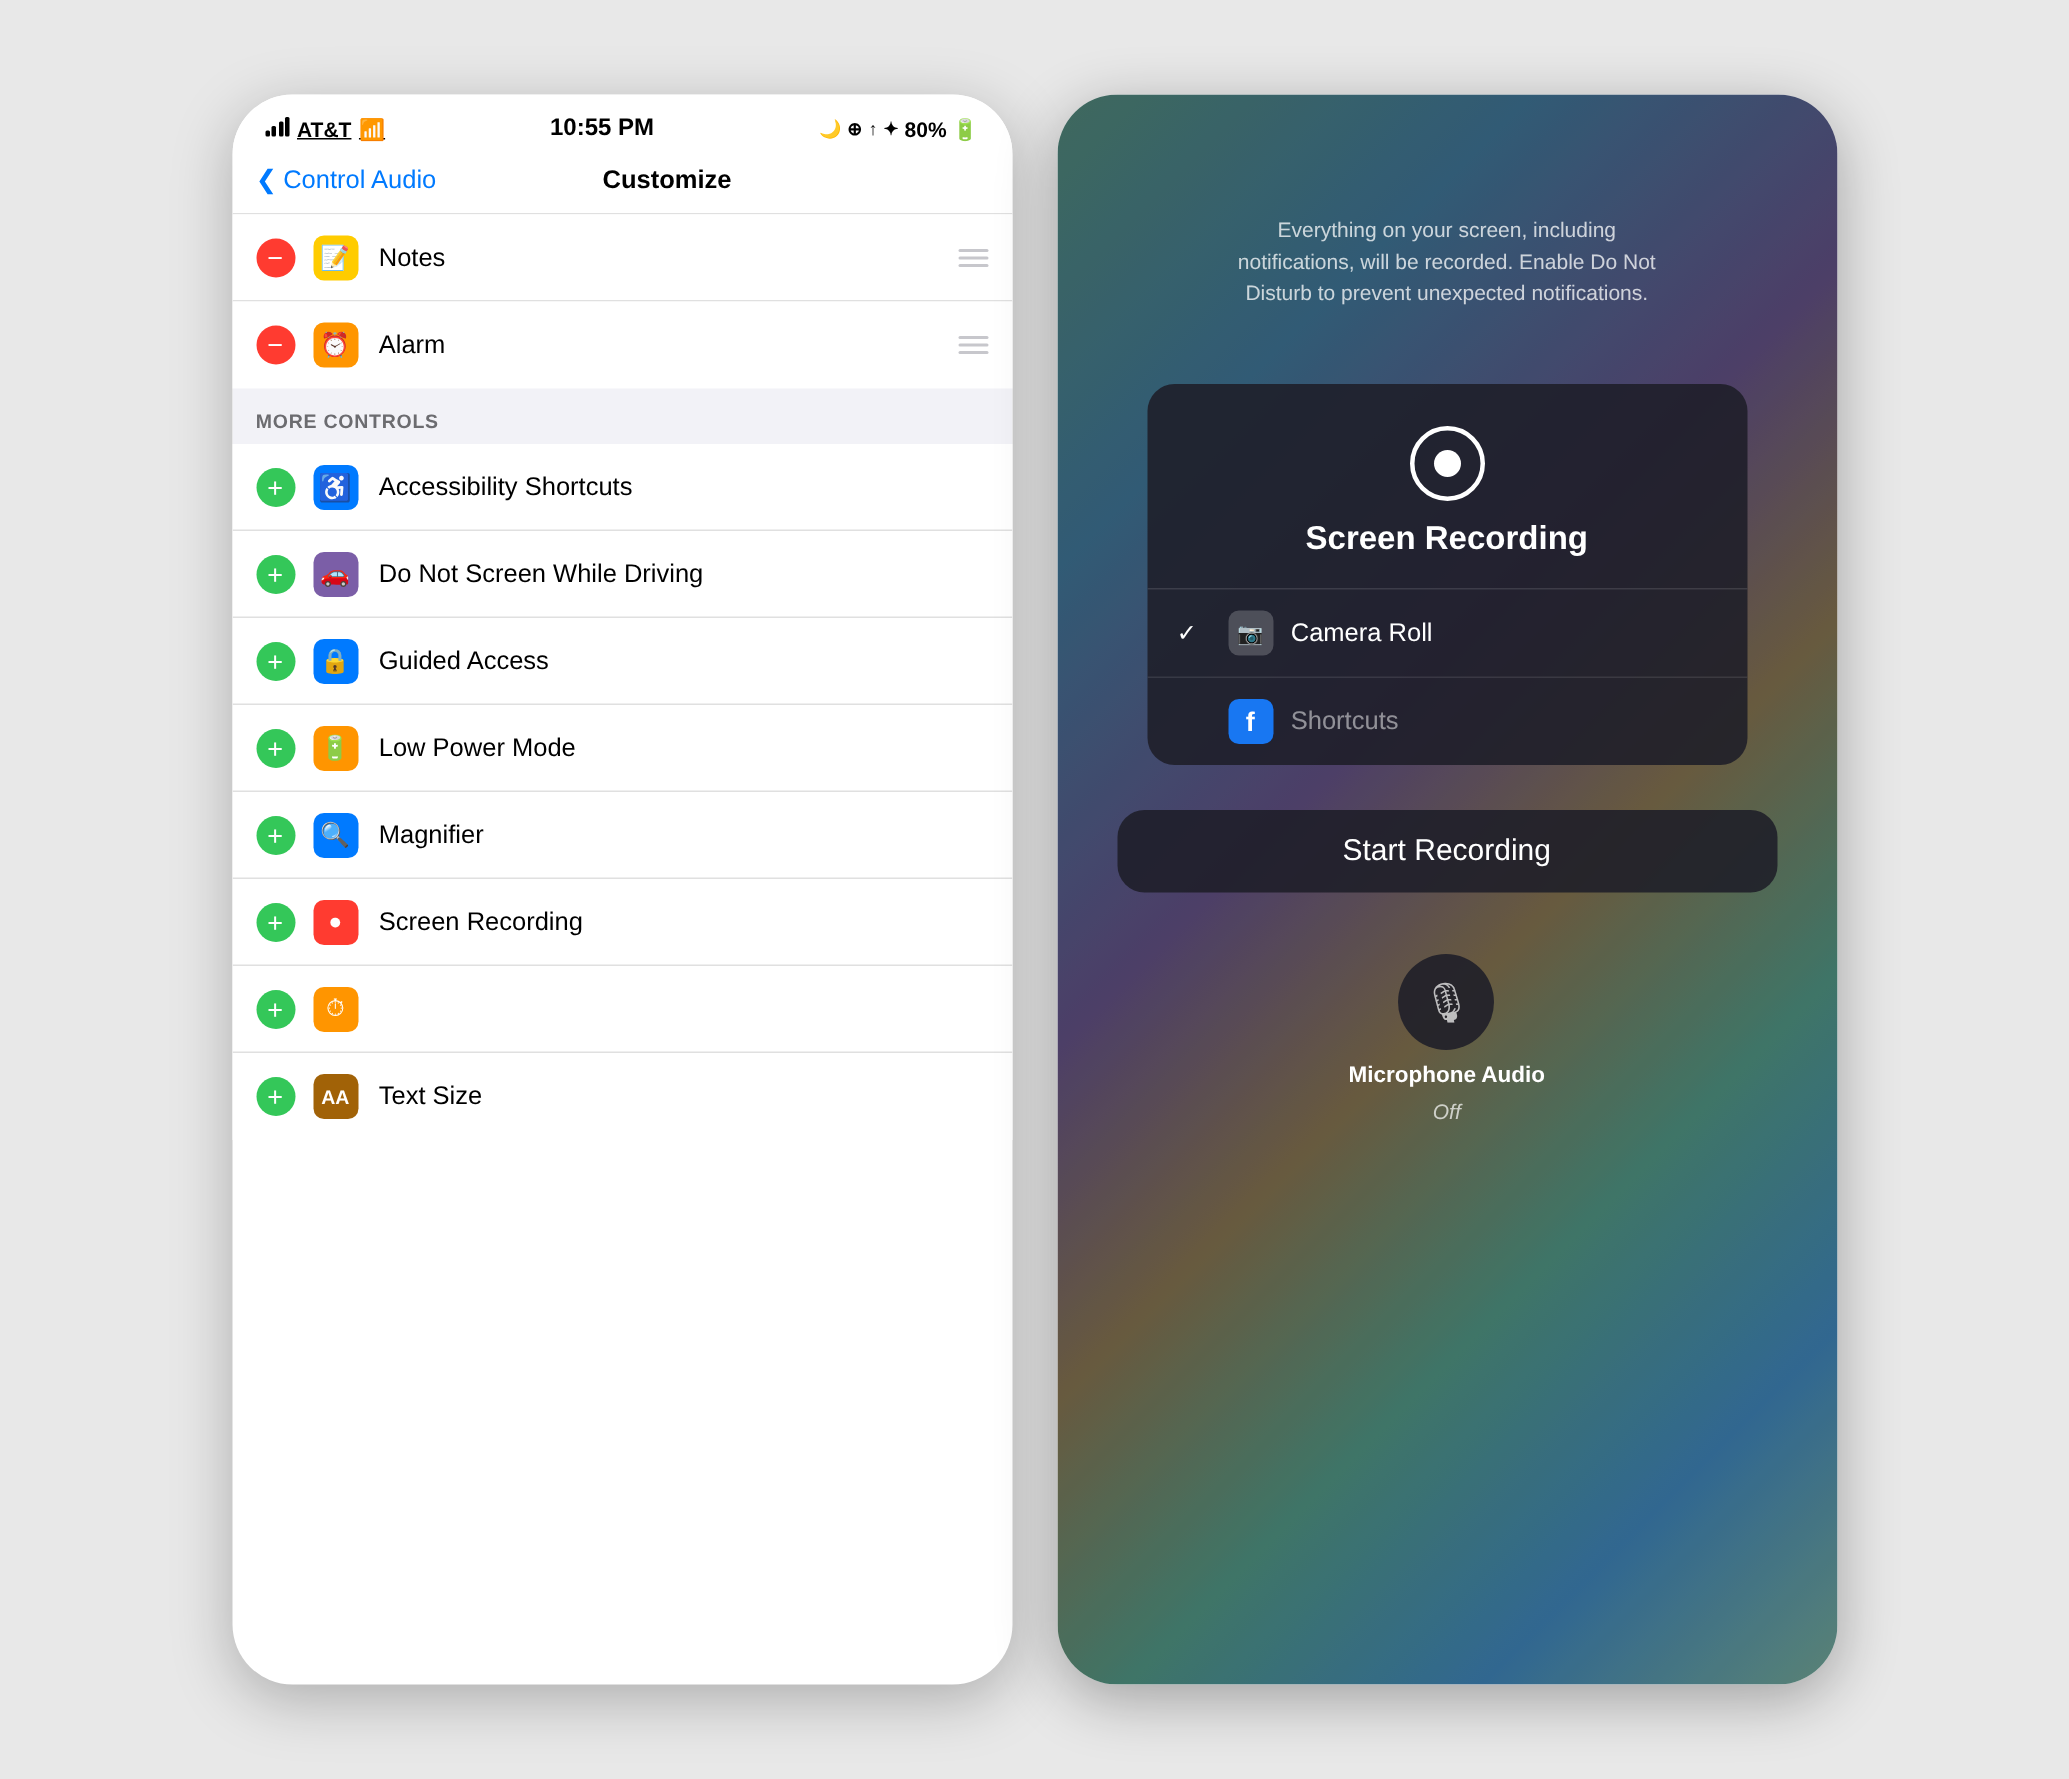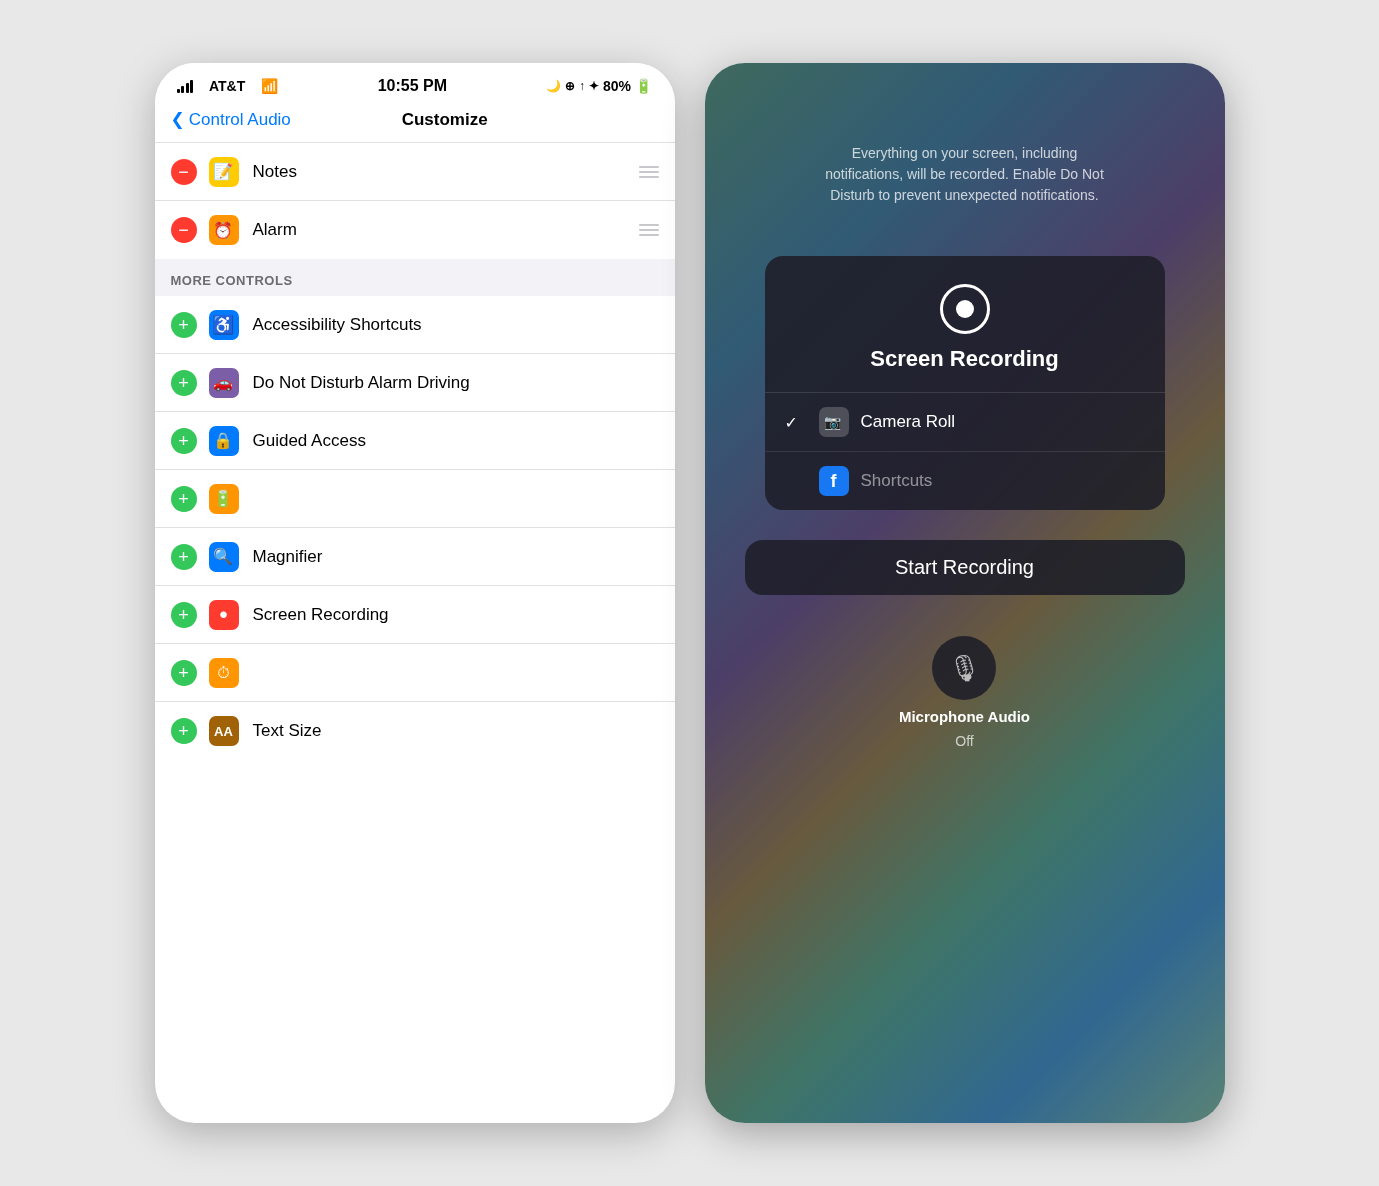--- a/index.html
+++ b/index.html
@@ -28,21 +28,21 @@
 
     .status-bar {
       background: #fff;
       display: flex;
       align-items: center;
       justify-content: space-between;
       padding: 14px 22px 8px;
       font-size: 14px;
       font-weight: 600;
     }
-    .status-left { display: flex; align-items: center; gap: 16px; }
+    .status-left { display: flex; align-items: flex-start; gap: 5px; text-decoration: underline; }
     .status-center { font-size: 16px; font-weight: 600; }
     .status-right { display: flex; align-items: center; gap: 4px; font-size: 14px; font-weight: 600; }
 
     .nav-bar {
       background: #fff;
       display: flex;
       align-items: center;
       padding: 6px 16px 12px;
       border-bottom: 1px solid #e0e0e0;
     }
@@ -329,20 +329,21 @@
     .mic-label {
       color: #fff;
       font-size: 15px;
       font-weight: 700;
       text-align: center;
     }
     .mic-sublabel {
       color: rgba(255,255,255,0.7);
       font-size: 14px;
       text-align: right;
+      font-style: italic;
     }
 
     
     .signal-bars {
       display: flex;
       align-items: flex-end;
       gap: 1.5px;
     }
     .signal-bars span {
       display: block;
@@ -425,36 +426,37 @@
         <span style="font-size:18px">♿</span>
       </div>
       <span class="item-label">Accessibility Shortcuts</span>
     </div>
 
     <div class="list-item">
       <div class="add-btn">+</div>
       <div class="app-icon icon-purple">
         <span style="font-size:16px">🚗</span>
       </div>
-      <span class="item-label">Do Not Disturb Alarm Driving</span>
+      <span class="item-label">Do Not Screen While Driving</span>
     </div>
 
     <div class="list-item">
       <div class="add-btn">+</div>
       <div class="app-icon icon-blue-lock">
         <span style="font-size:16px">🔒</span>
       </div>
       <span class="item-label">Guided Access</span>
     </div>
 
     <div class="list-item">
       <div class="add-btn">+</div>
       <div class="app-icon icon-orange-power">
         <span style="font-size:16px">🔋</span>
       </div>
+      <span class="item-label">Low Power Mode</span>
     </div>
 
     <div class="list-item">
       <div class="add-btn">+</div>
       <div class="app-icon icon-blue-magnifier">
         <span style="font-size:16px">🔍</span>
       </div>
       <span class="item-label">Magnifier</span>
     </div>
 

